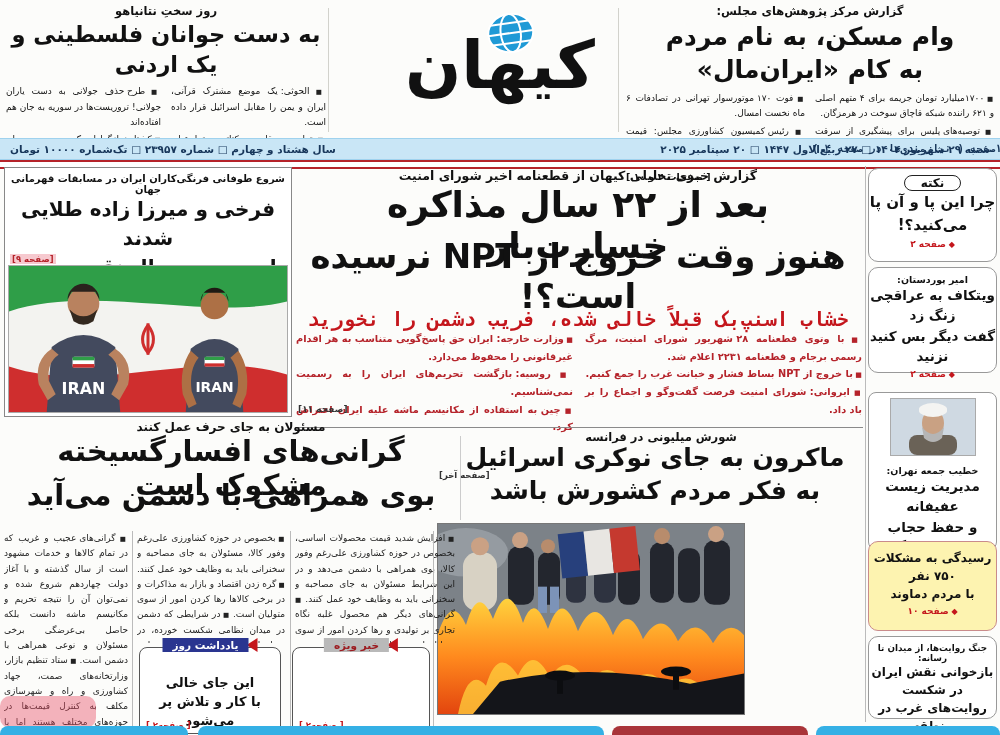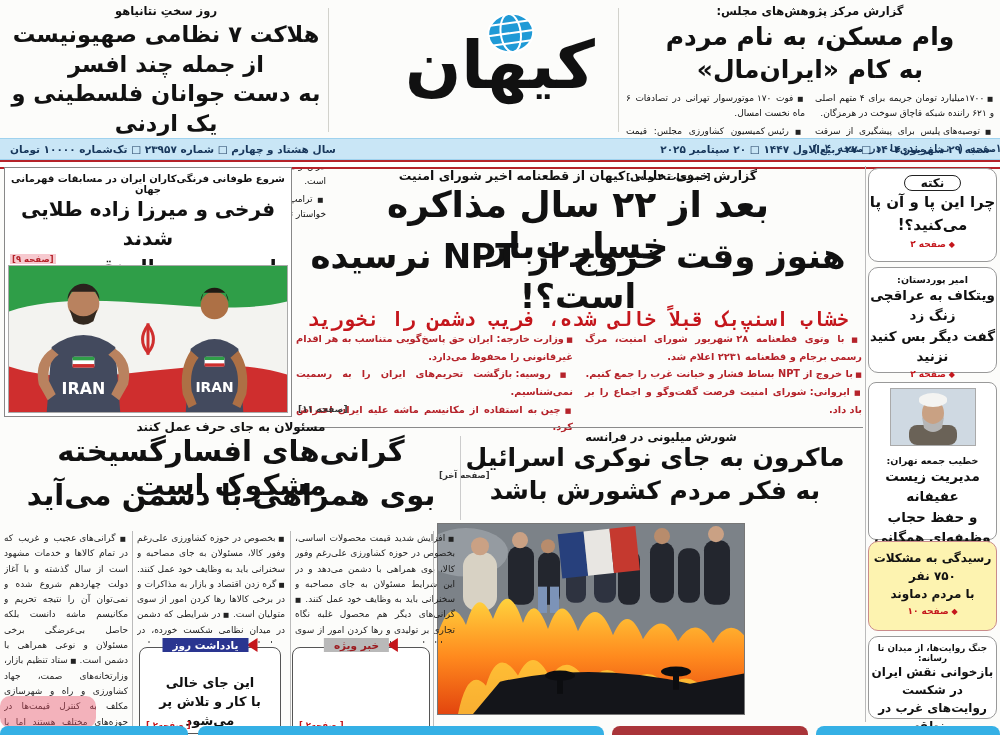--- a/index.html
+++ b/index.html
@@ -79,21 +79,21 @@
   .badge .arr{width:0;height:0;border-top:7px solid transparent;border-bottom:7px solid transparent;border-right:11px solid #c4161c;margin-left:-2px;}
   #note-khabar .lbl{background:#b9b9b9;color:#9c1b20;}
   #note-yad .lbl{background:#2a3590;color:#fff;}
   .note-line{font-size:13px;font-weight:bold;text-align:center;line-height:1.45;letter-spacing:-0.2px;}
   .note-pg{position:absolute;left:6px;bottom:3px;font-size:8.5px;font-weight:bold;color:#c4161c;}
 
   
   .sbox{position:absolute;left:868px;width:127px;border:1px solid #999;border-radius:10px;background:#fff;text-align:center;}
   #sb1{top:168px;height:92px;}
   #sb2{top:267px;height:104px;}
-  #sb3{top:382px;height:156px;border-radius:8px;}
+  #sb3{top:392px;height:156px;border-radius:8px;}
   #sb4{top:541px;height:88px;background:#fdf3b0;border-color:#c98b8b;}
   #sb5{top:636px;height:81px;}
   .pill{display:inline-block;margin-top:6px;border:1.5px solid #222;border-radius:12px;padding:0 16px;font-size:12px;font-weight:bold;}
   .sb-kick{font-size:9.5px;font-weight:bold;margin-top:6px;}
   .sb-h{font-size:13.5px;font-weight:bold;line-height:1.5;letter-spacing:-0.3px;}
   .sb-h.sm{font-size:12px;}
   .pg{font-size:9px;font-weight:bold;color:#c4161c;margin-top:3px;}
   .pg::before{content:"◆ ";font-size:8px;}
   #sidebar-rule{left:865px;top:166px;width:1px;height:556px;background:#bbb;}
   #cleric{width:84px;height:56px;border:1px solid #aaa;margin-top:5px;}
@@ -145,21 +145,20 @@
         </g>
       </svg>
     </span>
     <div id="logo-text">کیهان</div>
   </div>
 
   <div class="abs" id="hsep1"></div>
 
   <div class="abs" id="hdr-l">
     <div class="kick">روز سختِ نتانیاهو</div>
-    <div class="top-h">هلاکت ۷ نظامی صهیونیست از جمله چند افسر</div>
     <div class="top-h">به دست جوانان فلسطینی و یک اردنی</div>
     <div class="briefcols">
       <div class="briefcol">
         <div class="tb">الحوثی: یک موضع مشترک قرآنی، ایران و یمن را مقابل اسرائیل قرار داده است.</div>
         <div class="tb">ترامپ در قامت دیکتاتوری تمام‌عیار، خواستار تعطیلی شبکه‌های منتقد خود شد</div>
       </div>
       <div class="briefcol">
         <div class="tb">طرح حذف جولانی به دست یاران جولانی! تروریست‌ها در سوریه به جان هم افتاده‌اند</div>
         <div class="tb">کشتار نمازگزاران یک مسجد در سودان با حملات پهپادی!</div>
         <div class="pageref">[ صفحه آخر ]</div>

